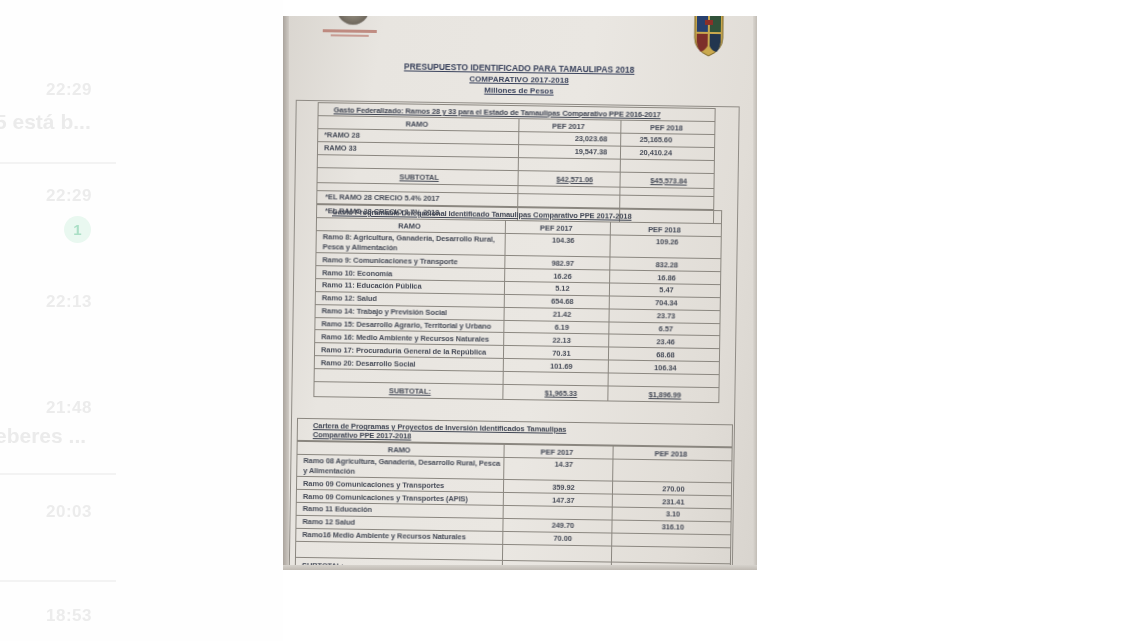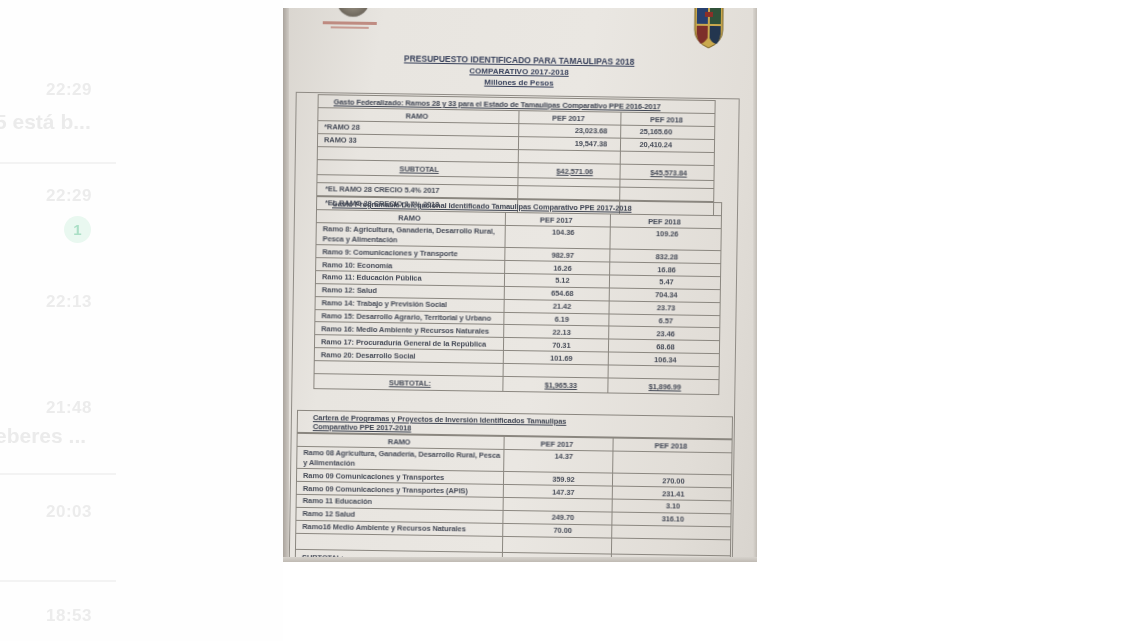--- a/index.html
+++ b/index.html
@@ -9,21 +9,21 @@
   }
   
   .chat-layer{position:absolute;left:0;top:0;width:283px;height:641px;background:#fefefe;}
   .ct{position:absolute;left:46px;width:60px;font-size:17px;font-weight:bold;color:#ececec;letter-spacing:.5px;}
   .cp{position:absolute;left:-5px;font-size:21px;font-weight:bold;color:#ebebeb;white-space:nowrap;}
   .cdiv{position:absolute;left:0;width:116px;height:2px;background:#f3f3f3;}
   .cbadge{position:absolute;left:64px;width:27px;height:27px;border-radius:50%;background:#e9f8f0;
     color:#abdfc6;font-size:15px;font-weight:bold;display:flex;align-items:center;justify-content:center;}
   
   .photo{
-    position:absolute;left:283px;top:8px;width:474px;height:554px;overflow:hidden;
+    position:absolute;left:283px;top:16px;width:474px;height:554px;overflow:hidden;
     background:linear-gradient(100deg,#d9d5cf 0%, #e8e5e0 18%, #eae7e2 55%, #e1ddd7 85%, #d8d4ce 100%);
   }
   .edgeL{position:absolute;left:0;top:0;width:6px;height:100%;background:linear-gradient(90deg,#aaa49d,#cfcac4);}
   .edgeR{position:absolute;right:0;top:0;width:4px;height:100%;background:linear-gradient(90deg,#d9d5cf,#c2bdb6);}
   .edgeB{position:absolute;left:0;bottom:0;width:100%;height:5px;background:linear-gradient(#d6d2cc,#bfbab3);}
   .paper{position:absolute;left:6px;top:0;width:462px;height:633px;
     transform:rotate(0.85deg);transform-origin:20px 0;filter:blur(0.3px);color:#474c58;}
   
   .seal{position:absolute;left:48px;top:-24px;width:32px;height:32px;border-radius:50%;
     background:radial-gradient(circle at 50% 50%, #8d8679 30%, #6e675c 70%, #55504a 100%);

